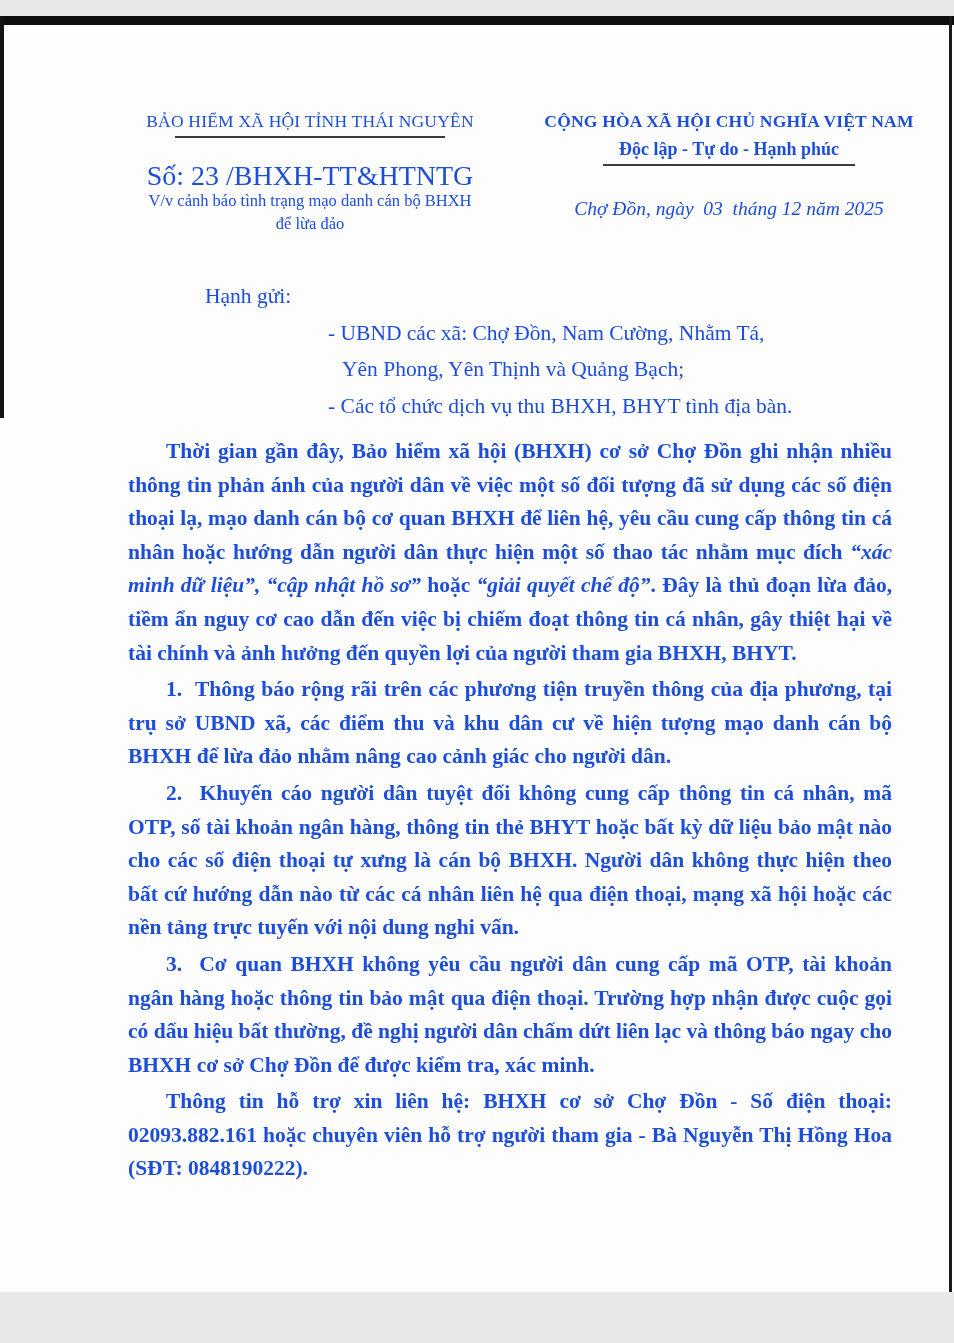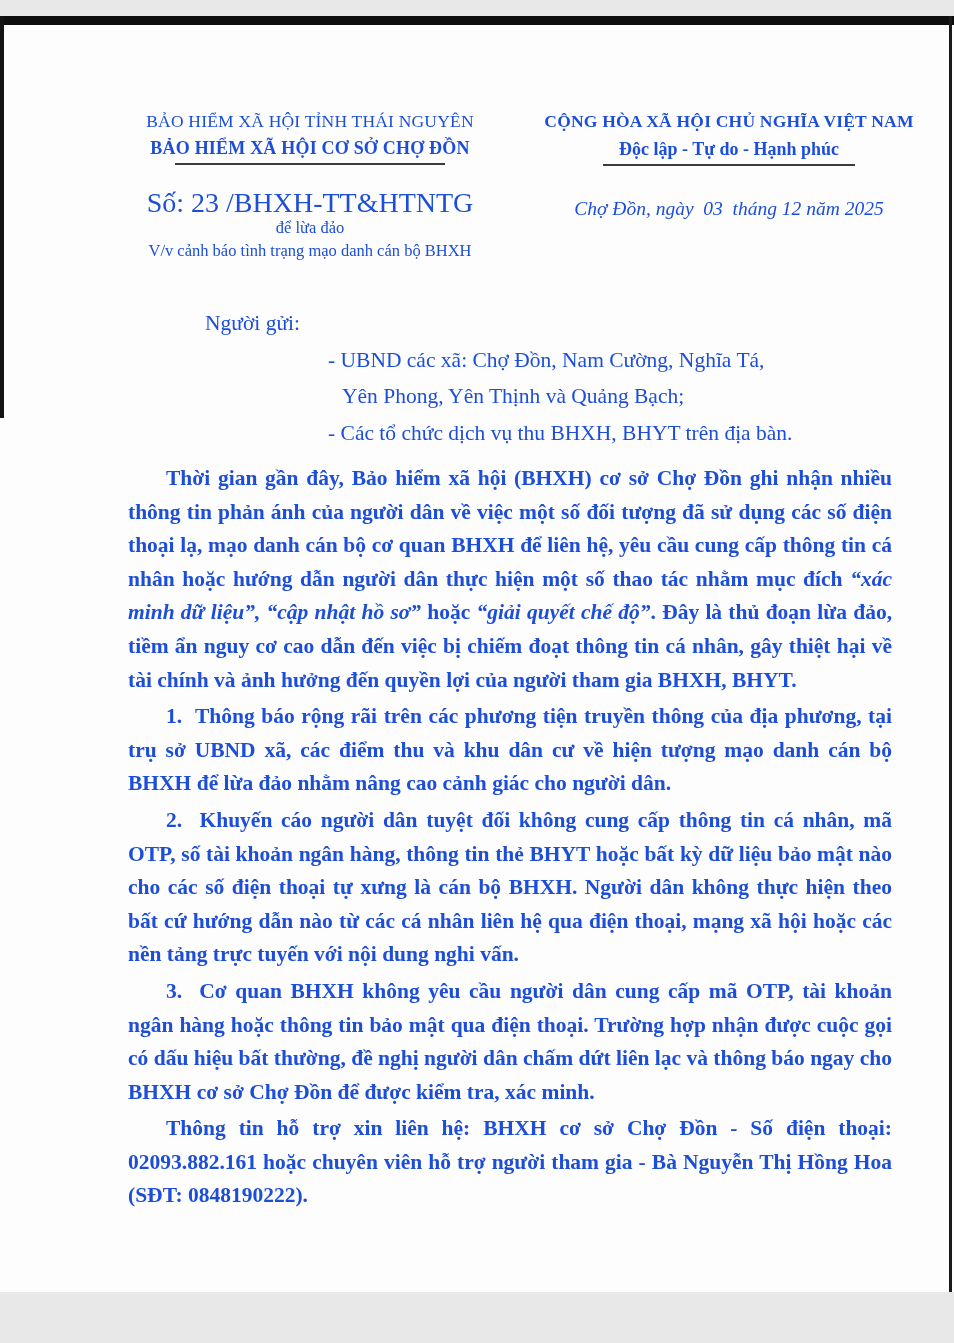--- a/index.html
+++ b/index.html
@@ -48,40 +48,39 @@
 <body>
 
 <div class="page">
   <div class="scan-bar-top"></div>
   <div class="scan-bar-left"></div>
   <div class="scan-line-right"></div>
 
   <div class="header">
     <div class="header-left">
       <div class="org-parent">BẢO HIỂM XÃ HỘI TỈNH THÁI NGUYÊN</div>
-      <div class="org-office">BẢO HIỂM XÃ HỘI CƠ SỞ CHỢ ĐỒN</div>
       <div class="org-underline"></div>
       <div class="doc-number">Số: 23 /BHXH-TT&amp;HTNTG</div>
+      <div class="doc-subject">V/v cảnh báo tình trạng mạo danh cán bộ BHXH</div>
       <div class="doc-subject">để lừa đảo</div>
-      <div class="doc-subject">V/v cảnh báo tình trạng mạo danh cán bộ BHXH</div>
     </div>
     <div class="header-right">
       <div class="motto1">CỘNG HÒA XÃ HỘI CHỦ NGHĨA VIỆT NAM</div>
       <div class="motto2">Độc lập - Tự do - Hạnh phúc</div>
       <div class="motto-underline"></div>
       <div class="place-date">Chợ Đồn, ngày&nbsp; 03&nbsp; tháng 12 năm 2025</div>
     </div>
   </div>
 
   <div class="recipients">
-    <div>Người gửi:</div>
+    <div>Hạnh gửi:</div>
     <div class="recipients-lines">
-      <div>- UBND các xã: Chợ Đồn, Nam Cường, Nghĩa Tá,</div>
+      <div>- UBND các xã: Chợ Đồn, Nam Cường, Nhằm Tá,</div>
       <div class="recipient-line-cont">Yên Phong, Yên Thịnh và Quảng Bạch;</div>
-      <div>- Các tổ chức dịch vụ thu BHXH, BHYT trên địa bàn.</div>
+      <div>- Các tổ chức dịch vụ thu BHXH, BHYT tình địa bàn.</div>
     </div>
   </div>
 
   <div class="doc-body">
       <p class="para"><span>Thời gian gần đây, Bảo hiểm xã hội (BHXH) cơ sở Chợ Đồn ghi nhận nhiều thông tin phản ánh của người dân về việc một số đối tượng đã sử dụng các số điện thoại lạ, mạo danh cán bộ cơ quan BHXH để liên hệ, yêu cầu cung cấp thông tin cá nhân hoặc hướng dẫn người dân thực hiện một số thao tác nhằm mục đích </span><span class="it">“xác minh dữ liệu”, “cập nhật hồ sơ”</span><span> hoặc </span><span class="it">“giải quyết chế độ”</span><span>. Đây là thủ đoạn lừa đảo, tiềm ẩn nguy cơ cao dẫn đến việc bị chiếm đoạt thông tin cá nhân, gây thiệt hại về tài chính và ảnh hưởng đến quyền lợi của người tham gia BHXH, BHYT.</span></p>
       <p class="para"><span>1.&nbsp; Thông báo rộng rãi trên các phương tiện truyền thông của địa phương, tại trụ sở UBND xã, các điểm thu và khu dân cư về hiện tượng mạo danh cán bộ BHXH để lừa đảo nhằm nâng cao cảnh giác cho người dân.</span></p>
       <p class="para"><span>2.&nbsp; Khuyến cáo người dân tuyệt đối không cung cấp thông tin cá nhân, mã OTP, số tài khoản ngân hàng, thông tin thẻ BHYT hoặc bất kỳ dữ liệu bảo mật nào cho các số điện thoại tự xưng là cán bộ BHXH. Người dân không thực hiện theo bất cứ hướng dẫn nào từ các cá nhân liên hệ qua điện thoại, mạng xã hội hoặc các nền tảng trực tuyến với nội dung nghi vấn.</span></p>
       <p class="para"><span>3.&nbsp; Cơ quan BHXH không yêu cầu người dân cung cấp mã OTP, tài khoản ngân hàng hoặc thông tin bảo mật qua điện thoại. Trường hợp nhận được cuộc gọi có dấu hiệu bất thường, đề nghị người dân chấm dứt liên lạc và thông báo ngay cho BHXH cơ sở Chợ Đồn để được kiểm tra, xác minh.</span></p>
       <p class="para"><span>Thông tin hỗ trợ xin liên hệ: BHXH cơ sở Chợ Đồn - Số điện thoại: 02093.882.161 hoặc chuyên viên hỗ trợ người tham gia - Bà Nguyễn Thị Hồng Hoa (SĐT: 0848190222).</span></p>
     </div>

